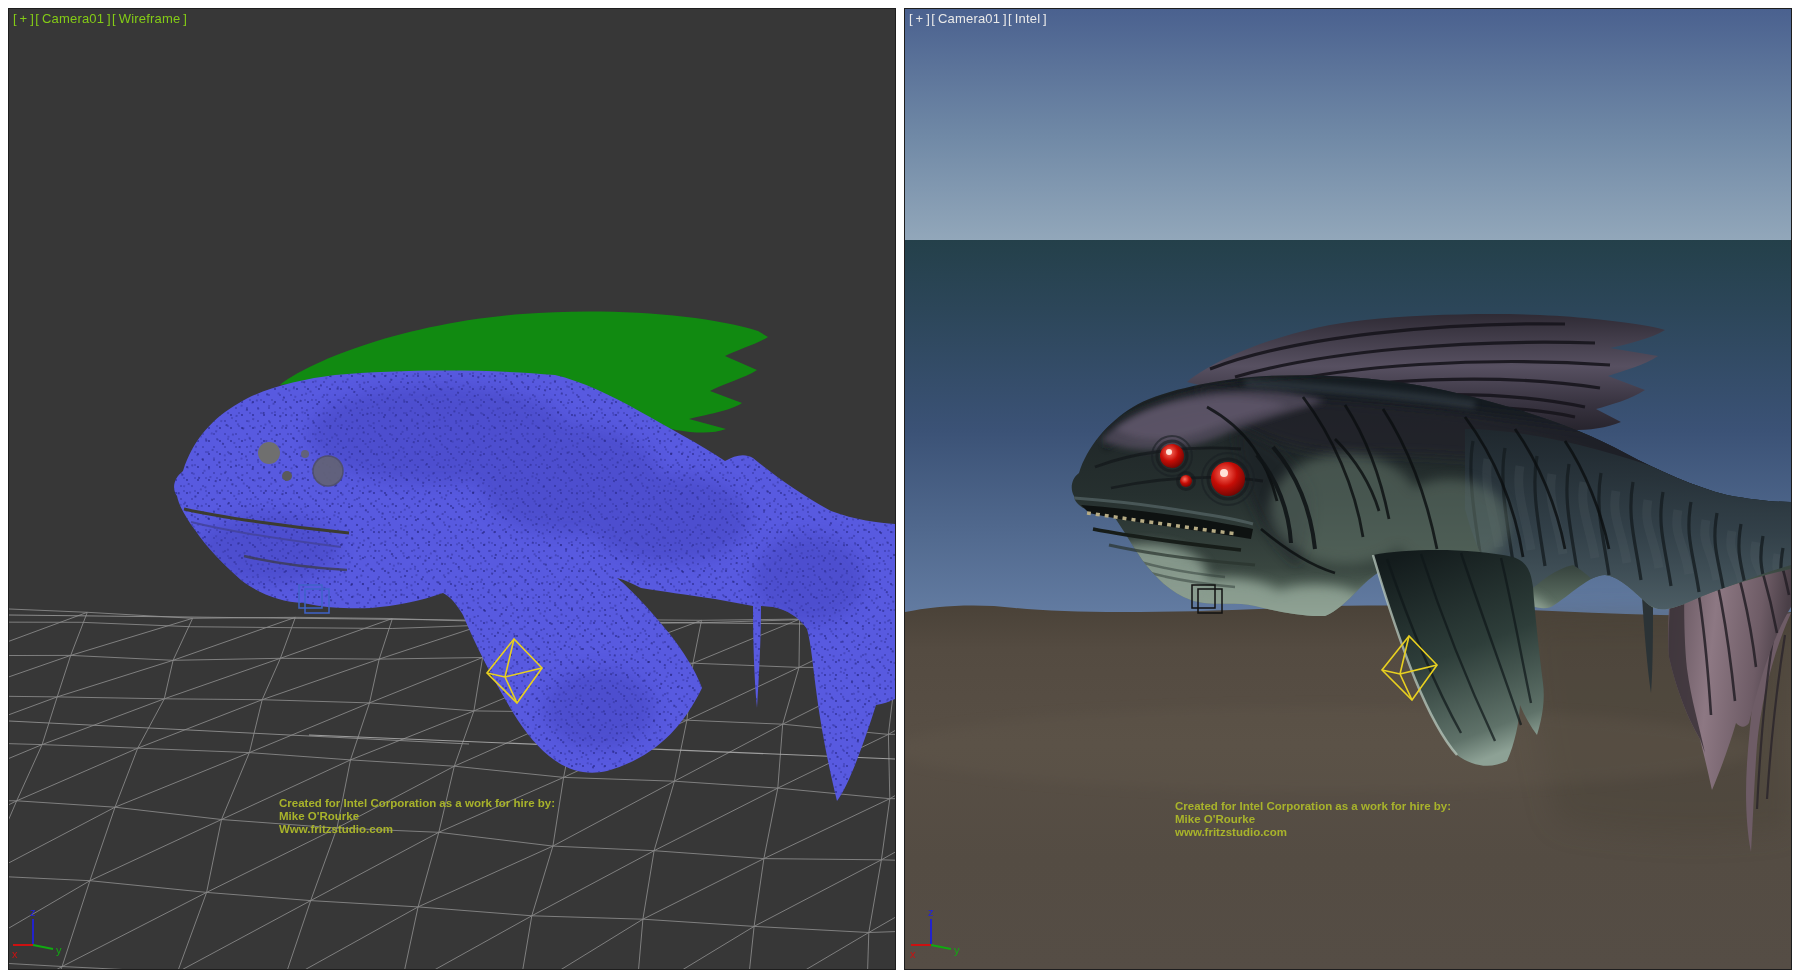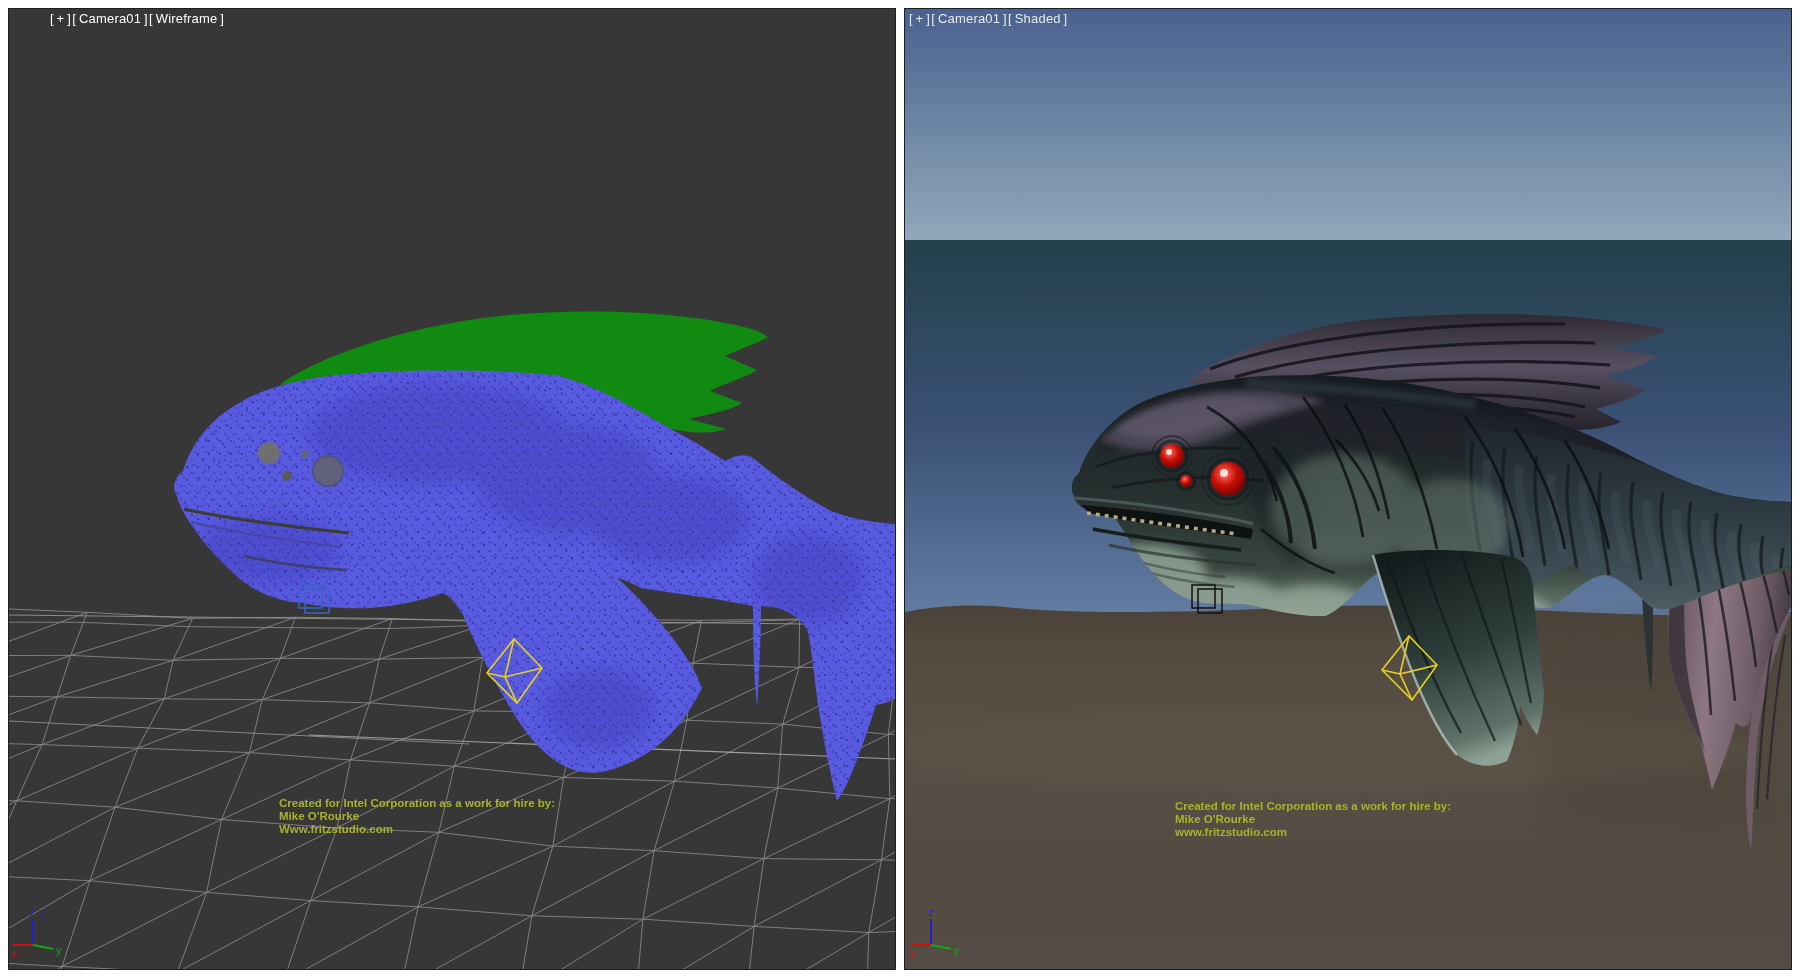--- a/index.html
+++ b/index.html
@@ -80,21 +80,21 @@
         <text x="270" y="824" font-size="11.5" fill="#a8b32b" font-weight="bold">Www.fritzstudio.com</text>
         <g stroke-width="2">
           <line x1="24" y1="936" x2="24" y2="910" stroke="#2222cc"></line>
           <line x1="24" y1="936" x2="4" y2="936" stroke="#cc1111"></line>
           <line x1="24" y1="936" x2="44" y2="940" stroke="#11aa11"></line>
           <text x="21" y="907" font-size="11" fill="#2222dd" stroke="none">z</text>
           <text x="3" y="949" font-size="11" fill="#cc1111" stroke="none">x</text>
           <text x="47" y="945" font-size="11" fill="#11aa11" stroke="none">y</text>
         </g>
     </svg>
-    <div class="vplabel" style="color:#ffffff;margin-left:37px;">[ + ] [ Camera01 ] [ Wireframe ]</div>
+    <div class="vplabel" style="color:#84cc16;">[ + ] [ Camera01 ] [ Wireframe ]</div>
   </div>
   <div id="vpR" class="vp">
     <svg width="886" height="960" viewBox="0 0 886 960">
       <defs>
           <linearGradient id="sky" x1="0" y1="0" x2="0" y2="1">
             <stop offset="0" stop-color="#4a618f"></stop>
             <stop offset="0.55" stop-color="#7089a6"></stop>
             <stop offset="1" stop-color="#92a7ba"></stop>
           </linearGradient>
           <linearGradient id="sea" x1="0" y1="0" x2="0" y2="1">
@@ -311,15 +311,15 @@
         <text x="270" y="827" font-size="11.5" fill="#a8b32b" font-weight="bold">www.fritzstudio.com</text>
         <g stroke-width="2">
           <line x1="26" y1="936" x2="26" y2="910" stroke="#2222cc"></line>
           <line x1="26" y1="936" x2="6" y2="936" stroke="#cc1111"></line>
           <line x1="26" y1="936" x2="46" y2="940" stroke="#11aa11"></line>
           <text x="23" y="907" font-size="11" fill="#2222dd" stroke="none">z</text>
           <text x="5" y="949" font-size="11" fill="#cc1111" stroke="none">x</text>
           <text x="49" y="945" font-size="11" fill="#11aa11" stroke="none">y</text>
         </g>
     </svg>
-    <div class="vplabel" style="color:#e9e9e9;">[ + ] [ Camera01 ] [ Shaded ]</div>
+    <div class="vplabel" style="color:#e9e9e9;">[ + ] [ Camera01 ] [ Intel ]</div>
   </div>
 </div>
 
 </body></html>

